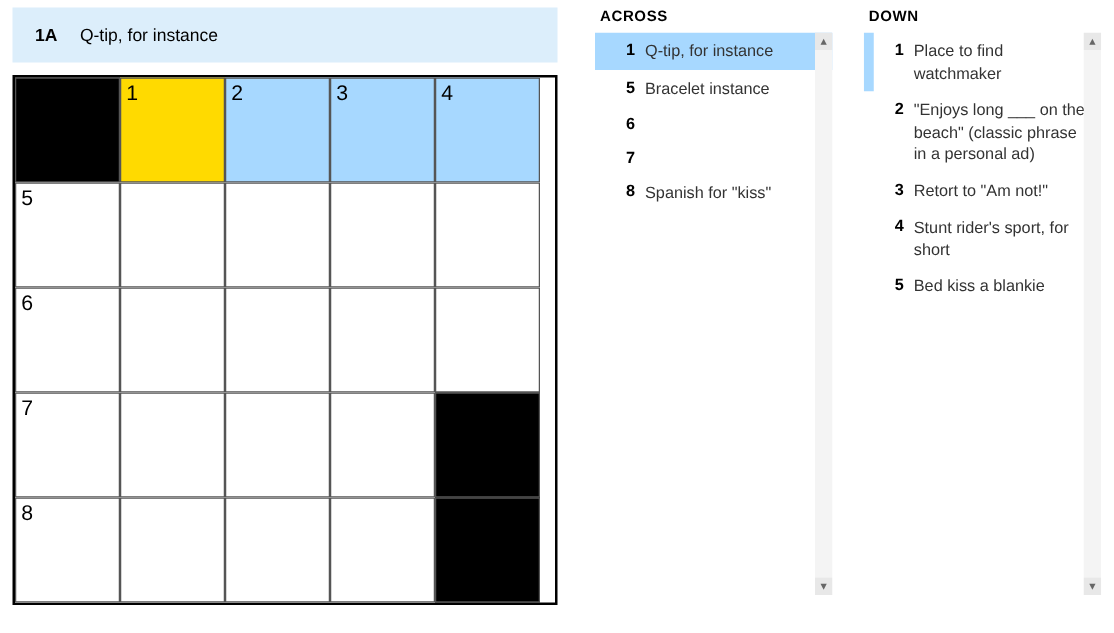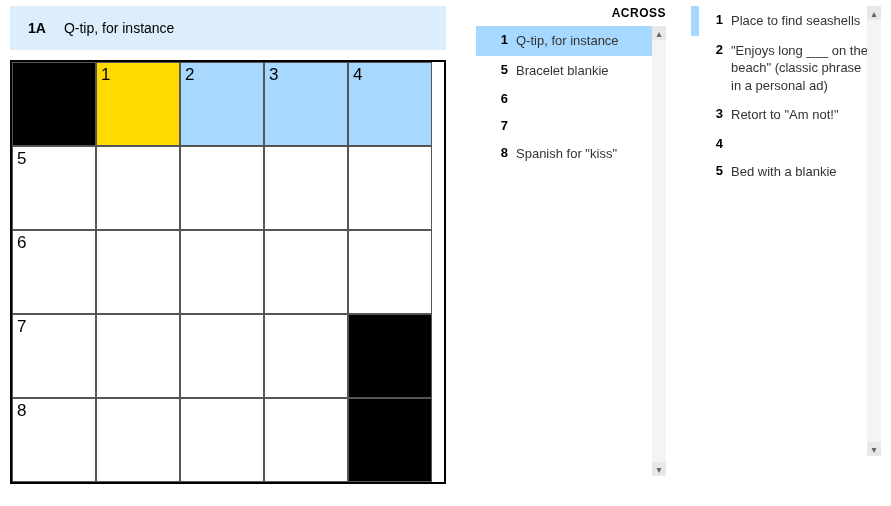--- a/index.html
+++ b/index.html
@@ -14,21 +14,21 @@
 
     .grid { border: 2px solid #000; }
     .row { display: flex; }
     .cell { width: 84px; height: 84px; border: 1px solid #555; position: relative; background: #fff; }
     .cell.black { background: #000; }
     .cell.highlight { background: #a7d8ff; }
     .cell.active { background: #ffda00; }
     .cell .cellnum { position: absolute; top: 2px; left: 4px; font-size: 17px; font-weight: normal; }
 
     .col { width: 190px; }
-    .col-header { font-weight: bold; font-size: 12px; letter-spacing: 0.5px; margin-bottom: 6px; padding-left: 4px; text-align: right; }
+    .col-header { font-weight: bold; font-size: 12px; letter-spacing: 0.5px; margin-bottom: 6px; padding-left: 4px; }
     .clue-list-wrap { position: relative; height: 450px; overflow-y: auto; border-right: 0; }
     .clue-list { list-style: none; }
     .clue-item { display: flex; padding: 6px 6px 6px 0; font-size: 13px; cursor: pointer; border-left: 8px solid transparent; }
     .clue-item.selected { background: #a7d8ff; }
     .clue-item.secondary { border-left-color: #a7d8ff; }
     .clue-item .n { width: 24px; text-align: right; font-weight: bold; margin-right: 8px; flex-shrink: 0; }
     .clue-item .t { flex: 1; color: #333; line-height: 1.35; }
 
     .scroll-top, .scroll-bot { position: absolute; right: 0; width: 14px; height: 14px; background: #e8e8e8; display: flex; align-items: center; justify-content: center; font-size: 10px; color: #666; }
     .scroll-top { top: 0; }
@@ -106,57 +106,59 @@
         <div class="scroll-top">▴</div>
         <div class="scroll-track"></div>
         <div class="scroll-bot">▾</div>
         <ul class="clue-list" id="across-list">
             <li class="clue-item selected">
               <span class="n">1</span>
               <span class="t">Q-tip, for instance</span>
             </li>
             <li class="clue-item">
               <span class="n">5</span>
-              <span class="t">Bracelet blankie</span>
+              <span class="t">Bracelet instance</span>
             </li>
             <li class="clue-item">
               <span class="n">6</span>
             </li>
             <li class="clue-item">
               <span class="n">7</span>
             </li>
             <li class="clue-item">
               <span class="n">8</span>
               <span class="t">Spanish for "kiss"</span>
             </li>
           </ul>
       </div>
     </div>
     <div class="col">
+      <div class="col-header">DOWN</div>
       <div class="clue-list-wrap">
         <div class="scroll-top">▴</div>
         <div class="scroll-track"></div>
         <div class="scroll-bot">▾</div>
         <ul class="clue-list" id="down-list">
             <li class="clue-item secondary">
               <span class="n">1</span>
-              <span class="t">Place to find seashells</span>
+              <span class="t">Place to find watchmaker</span>
             </li>
             <li class="clue-item">
               <span class="n">2</span>
               <span class="t">"Enjoys long ___ on the beach" (classic phrase in a personal ad)</span>
             </li>
             <li class="clue-item">
               <span class="n">3</span>
               <span class="t">Retort to "Am not!"</span>
             </li>
             <li class="clue-item">
               <span class="n">4</span>
+              <span class="t">Stunt rider's sport, for short</span>
             </li>
             <li class="clue-item">
               <span class="n">5</span>
-              <span class="t">Bed with a blankie</span>
+              <span class="t">Bed kiss a blankie</span>
             </li>
           </ul>
       </div>
     </div>
   </div>
 </div>
 
 </body></html>

